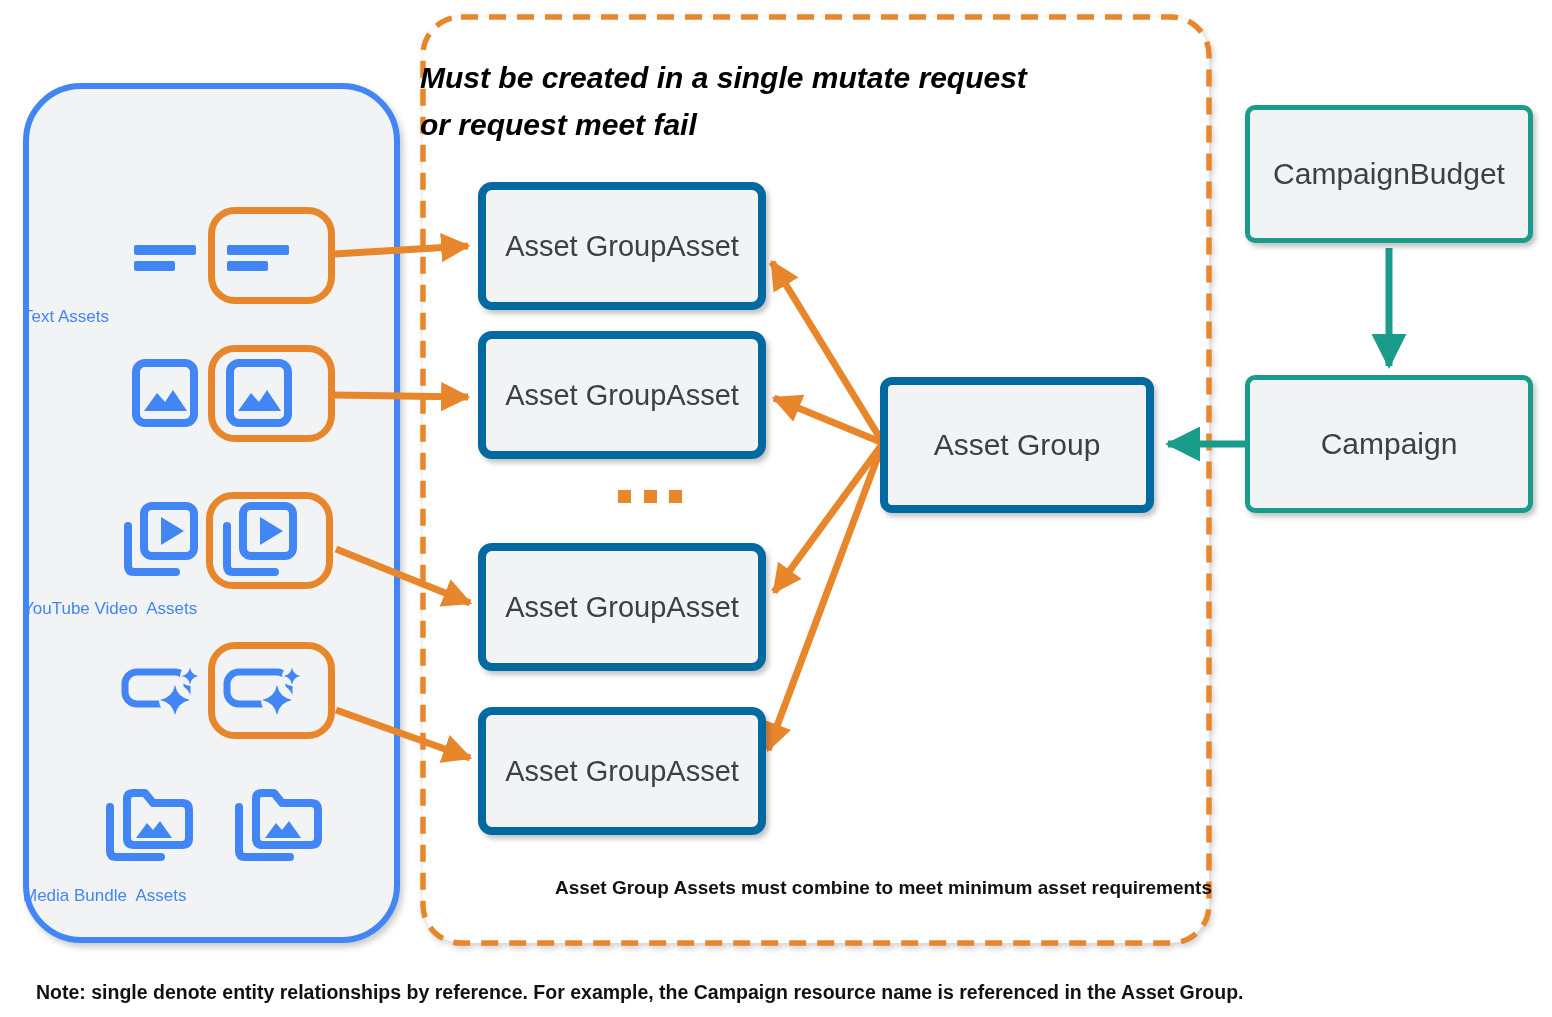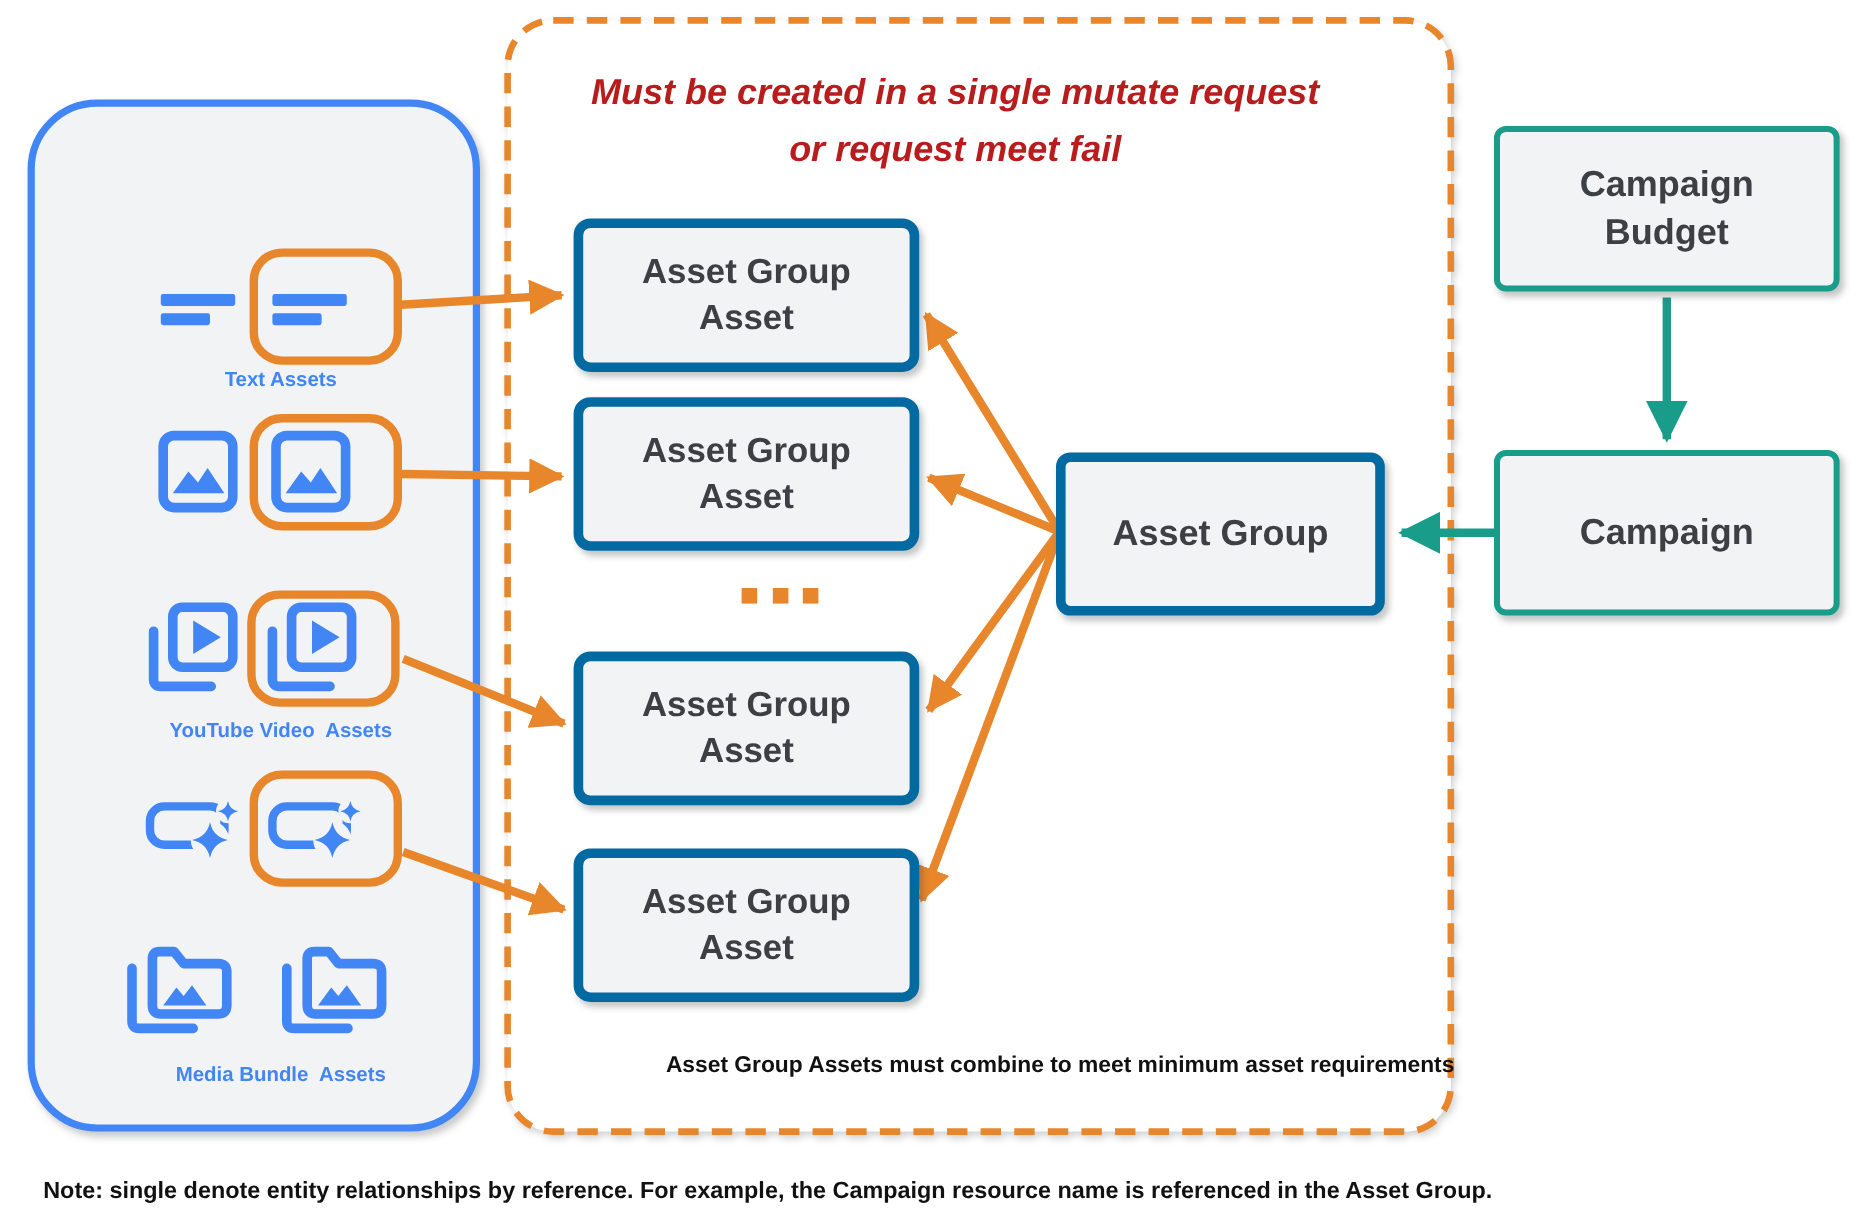--- a/index.html
+++ b/index.html
@@ -17,41 +17,41 @@
   }
   .mutate-panel{left:420px;top:14px;width:792px;height:932px;}
   .mutate-panel svg{display:block;filter:drop-shadow(2px 3px 3px rgba(0,0,0,.18));}
 
   
   .lib-title{
     left:23px;top:112px;width:377px;text-align:center;
     font-size:30px;font-weight:bold;color:#3C4043;line-height:39px;
   }
   .asset-label{
-    left:23px;width:422px;text-align:center;white-space:pre-wrap;
-    font-size:17px;font-weight:bold;color:#4285F4;
+    left:23px;width:422px;white-space:pre-wrap;
+    font-size:17px;font-weight:normal;color:#4285F4;
   }
   .mutate-title{
-    left:400px;top:54px;width:792px;text-align:center;
-    font-size:30px;font-weight:bold;font-style:italic;color:#b91c1c;line-height:47px;
+    left:420px;top:54px;width:792px;text-align:left;
+    font-size:30px;font-weight:bold;font-style:italic;color:#000000;line-height:47px;
   }
   .mutate-footer{
     left:420px;top:877px;width:792px;text-align:right;
     font-size:19px;font-weight:bold;color:#111;
   }
   .note{
     left:36px;top:981px;width:1500px;text-align:left;
     font-size:19.5px;font-weight:bold;color:#111;
   }
 
   
   .node{
-    box-sizing:border-box;display:flex;flex-direction:column;
+    box-sizing:border-box;display:flex;
     align-items:center;justify-content:center;text-align:center;
-    background:#F1F3F4;color:#3C4043;font-weight:bold;
+    background:#F1F3F4;color:#3C4043;font-weight:normal;
     box-shadow:3px 4px 5px rgba(60,64,67,.30);
   }
   .node-orange{border:8px solid #0369a1;border-radius:14px;}
   .node-teal{border:5px solid #1A9C8B;border-radius:10px;}
   .agab{left:478px;width:288px;height:128px;font-size:29px;line-height:38px;}
   .asset-group{left:880px;top:377px;width:274px;height:136px;font-size:30px;border-radius:12px;}
   .camp{left:1245px;width:288px;height:138px;font-size:30px;line-height:40px;}
 
   
   .hl-rect{

